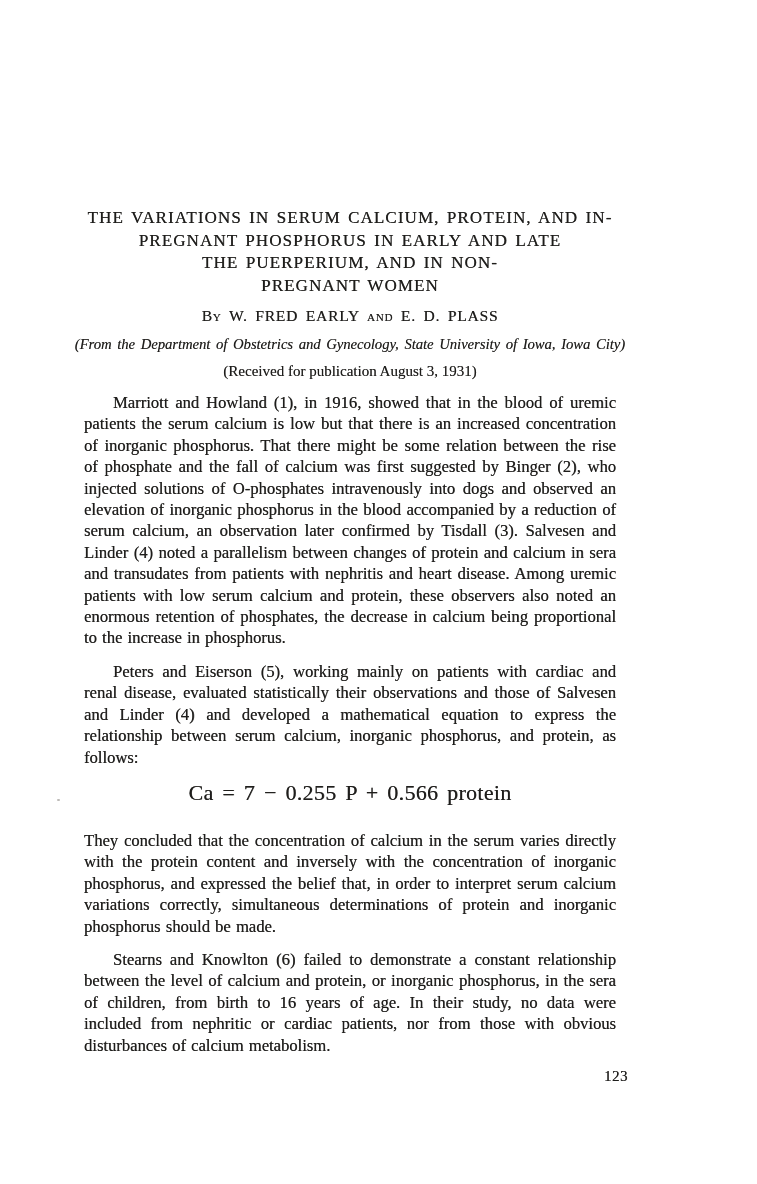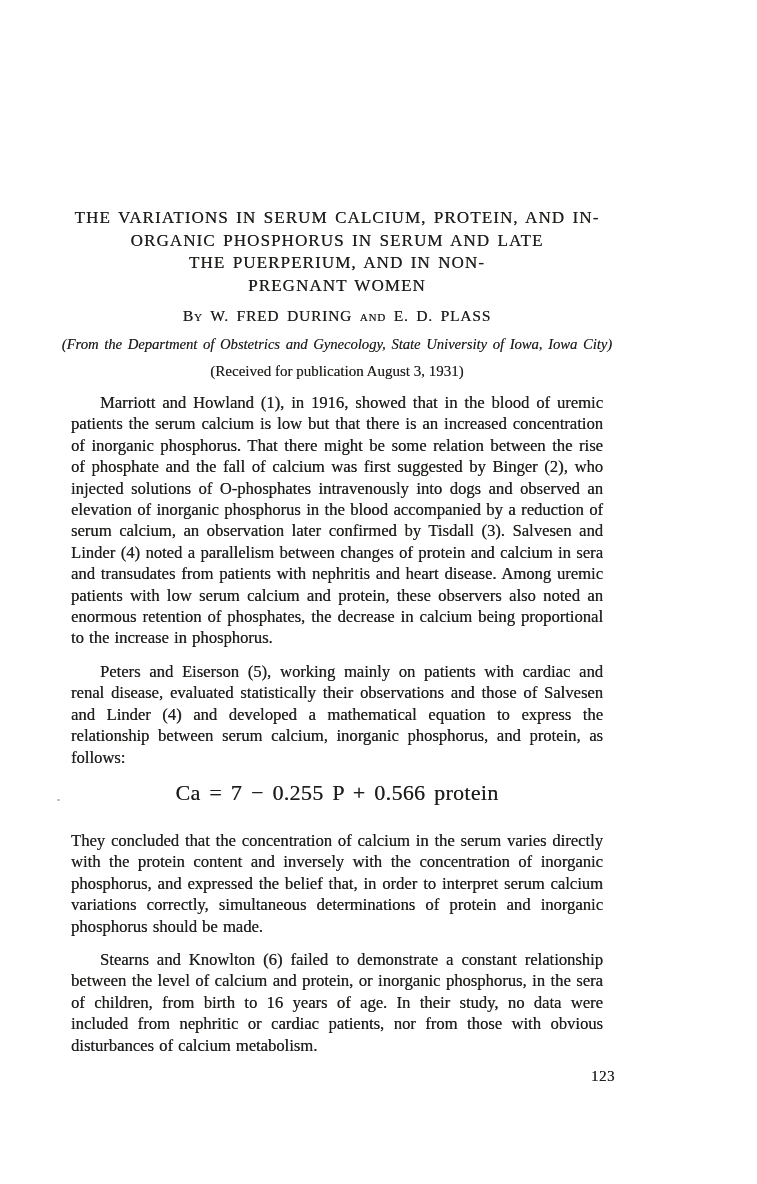--- a/index.html
+++ b/index.html
@@ -11,21 +11,21 @@
     position: relative;
     width: 757px;
     height: 1184px;
     background: #ffffff;
     color: #1e1d1b;
     font-family: "Liberation Serif", serif;
     overflow: hidden;
   }
   .content {
     position: absolute;
-    left: 59px;
+    left: 72px;
     top: 207px;
     width: 556px;
   }
   .title {
     margin: 0 0 10px 0;
     font-size: 17px;
     font-weight: normal;
     line-height: 22.5px;
     text-align: center;
     letter-spacing: 1.1px;
@@ -94,26 +94,26 @@
 </head>
 <body>
 
 <div class="page">
   <div class="artifact-dot"></div>
 
   <main class="content">
 
     <h1 class="title">
       <span class="title-line">THE VARIATIONS IN SERUM CALCIUM, PROTEIN, AND IN-</span>
-      <span class="title-line">ORGANIC PHOSPHORUS IN SERUM AND LATE</span>
+      <span class="title-line">PREGNANT PHOSPHORUS IN EARLY AND LATE</span>
       <span class="title-line">THE PUERPERIUM, AND IN NON-</span>
       <span class="title-line">PREGNANT WOMEN</span>
     </h1>
 
-    <p class="byline">By W. FRED DURING and E. D. PLASS</p>
+    <p class="byline">By W. FRED EARLY and E. D. PLASS</p>
 
     <p class="affiliation">(From the Department of Obstetrics and Gynecology, State University of Iowa, Iowa City)</p>
 
     <p class="received">(Received for publication August 3, 1931)</p>
 
     <p class="body-para indent">Marriott and Howland (1), in 1916, showed that in the blood of uremic patients the serum calcium is low but that there is an increased concentration of inorganic phosphorus.  That there might be some relation between the rise of phosphate and the fall of calcium was first suggested by Binger (2), who injected solutions of O-phosphates intravenously into dogs and observed an elevation of inorganic phosphorus in the blood accompanied by a reduction of serum calcium, an observation later confirmed by Tisdall (3).  Salvesen and Linder (4) noted a parallelism between changes of protein and calcium in sera and transudates from patients with nephritis and heart disease.  Among uremic patients with low serum calcium and protein, these observers also noted an enormous retention of phosphates, the decrease in calcium being proportional to the increase in phosphorus.</p>
 
     <p class="body-para indent">Peters and Eiserson (5), working mainly on patients with cardiac and renal disease, evaluated statistically their observations and those of Salvesen and Linder (4) and developed a mathematical equation to express the relationship between serum calcium, inorganic phosphorus, and protein, as follows:</p>
 
     <p class="equation">Ca = 7 − 0.255 P + 0.566 protein</p>

